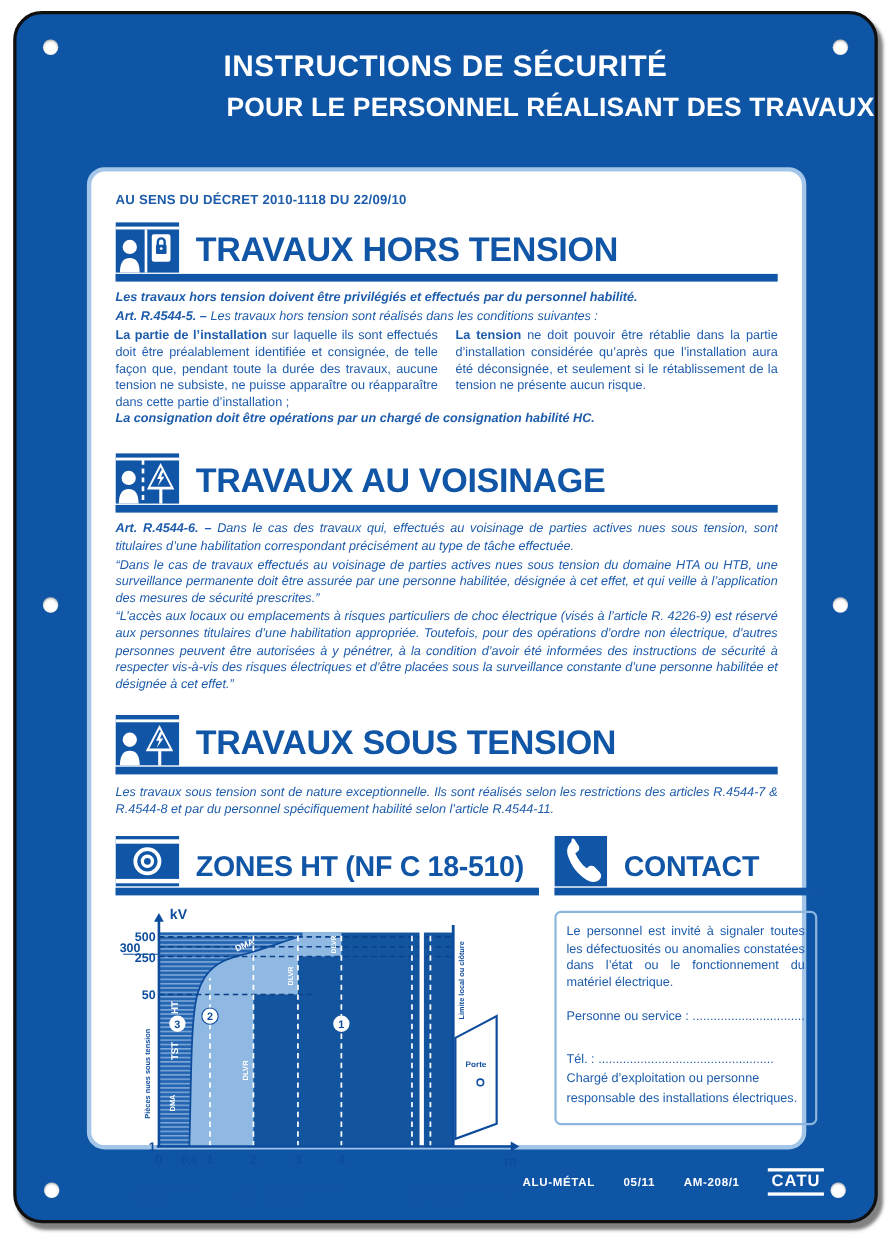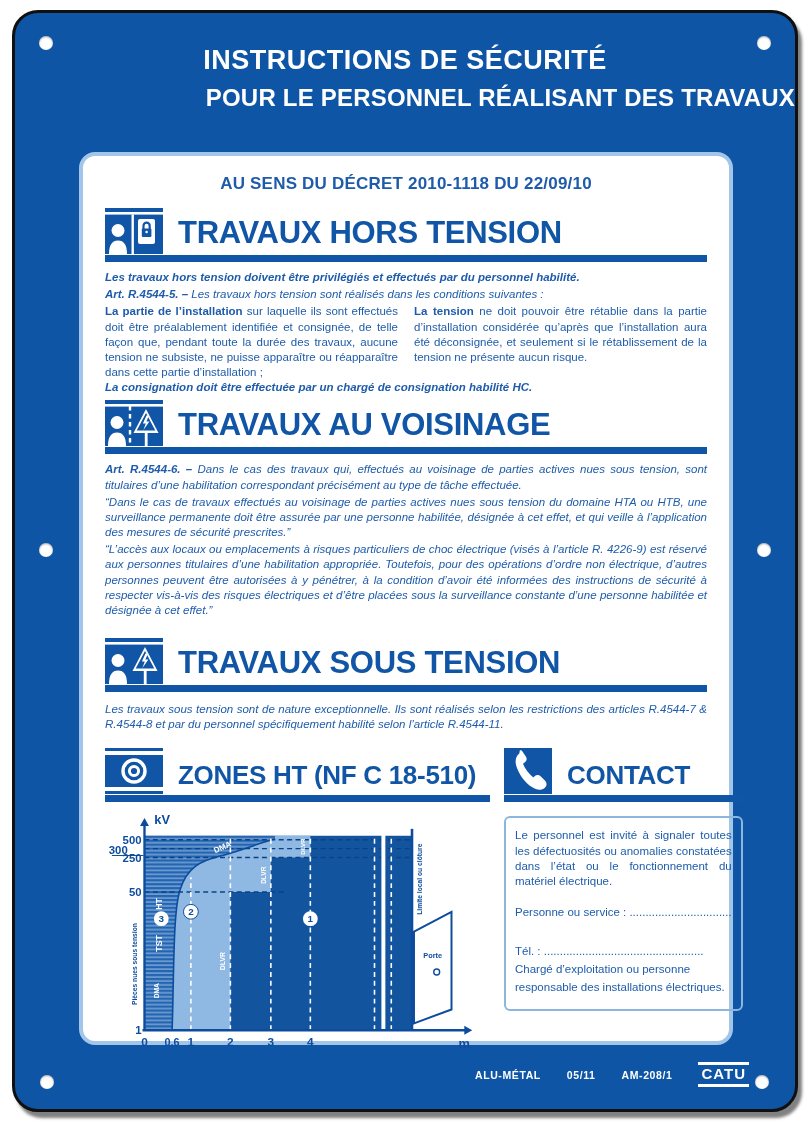--- a/index.html
+++ b/index.html
@@ -15,21 +15,21 @@
   .hole.bl{left:25px;bottom:20px}.hole.br{right:26px;bottom:20px}
 
   .main-title{margin-top:32px;text-align:center;color:#fff;font-weight:bold;
               font-size:27px;letter-spacing:.5px;}
   .sub-title{margin-top:8px;text-align:right;color:#fff;font-weight:bold;
              font-size:24px;letter-spacing:.2px;}
 
   .panel{position:absolute;left:64px;top:139px;width:602px;height:849px;
          background:#fff;border:4px solid #a3c6e8;border-radius:16px;
          padding:12px 22px 24px 22px;color:#1e5cab;}
-  .decree{text-align:center;font-weight:bold;font-size:17px;margin-top:6px;letter-spacing:.2px;}
+  .decree{font-weight:bold;font-size:12px;margin-top:6px;letter-spacing:.2px;}
 
   .sec{margin-top:14px;}
   .sec-head{display:flex;align-items:flex-end;gap:15px;}
   .sec-icon{width:58px;height:46px;flex:0 0 auto;}
   .sec-title{font-weight:bold;font-size:31px;color:#1156a6;line-height:1;padding-bottom:6px;
              letter-spacing:-0.3px;white-space:nowrap;}
   .sec-title.small{font-size:26px;}
   .sec-bar{height:7px;background:#1156a6;margin-top:1px;}
   .body-txt{font-size:11.5px;line-height:1.32;margin-top:8px;text-align:justify;}
   .body-txt p{margin:0 0 2px 0;font-style:italic;}
@@ -95,25 +95,25 @@
           <div class="sec-title">TRAVAUX HORS TENSION</div>
         </div>
         <div class="sec-bar"></div>
         <div class="body-txt">
           <p><b>Les travaux hors tension doivent être privilégiés et effectués par du personnel habilité.</b></p>
           <p><b>Art. R.4544-5. – </b><span>Les travaux hors tension sont réalisés dans les conditions suivantes :</span></p>
           <div class="cols">
             <div><b>La partie de l’installation</b><span> sur laquelle ils sont effectués doit être préalablement identifiée et consignée, de telle façon que, pendant toute la durée des travaux, aucune tension ne subsiste, ne puisse apparaître ou réapparaître dans cette partie d’installation ;</span></div>
             <div><b>La tension</b><span> ne doit pouvoir être rétablie dans la partie d’installation considérée qu’après que l’installation aura été déconsignée, et seulement si le rétablissement de la tension ne présente aucun risque.</span></div>
           </div>
-          <p class="mt6"><b>La consignation doit être effectuée par un chargé de consignation habilité HC.</b></p>
-        </div>
-      </div>
-
-      <div class="sec" style="margin-top:5px">
+          <p class="mt6"><b>La consignation doit être opérations par un chargé de consignation habilité HC.</b></p>
+        </div>
+      </div>
+
+      <div class="sec" style="margin-top:23px">
         <div class="sec-head">
           <svg class="sec-icon" viewBox="0 0 58 46">
             <rect width="58" height="46" fill="#1156a6"></rect>
             <rect y="4" width="58" height="2.6" fill="#fff"></rect>
             <circle cx="12" cy="22.5" r="6.5" fill="#fff"></circle>
             <path d="M3,46 q0,-13.5 9,-13.5 q9,0 9,13.5 z" fill="#fff"></path>
             <line x1="25" y1="6" x2="25" y2="46" stroke="#fff" stroke-width="2.4" stroke-dasharray="4.5,3.5"></line>
             <rect x="39.8" y="32" width="2.8" height="14" fill="#fff"></rect>
             <path d="M41,9 L53.5,33 L28.5,33 Z" fill="#fff"></path>
             <path d="M41,13 L50.3,30.5 L31.7,30.5 Z" fill="#1156a6"></path>

